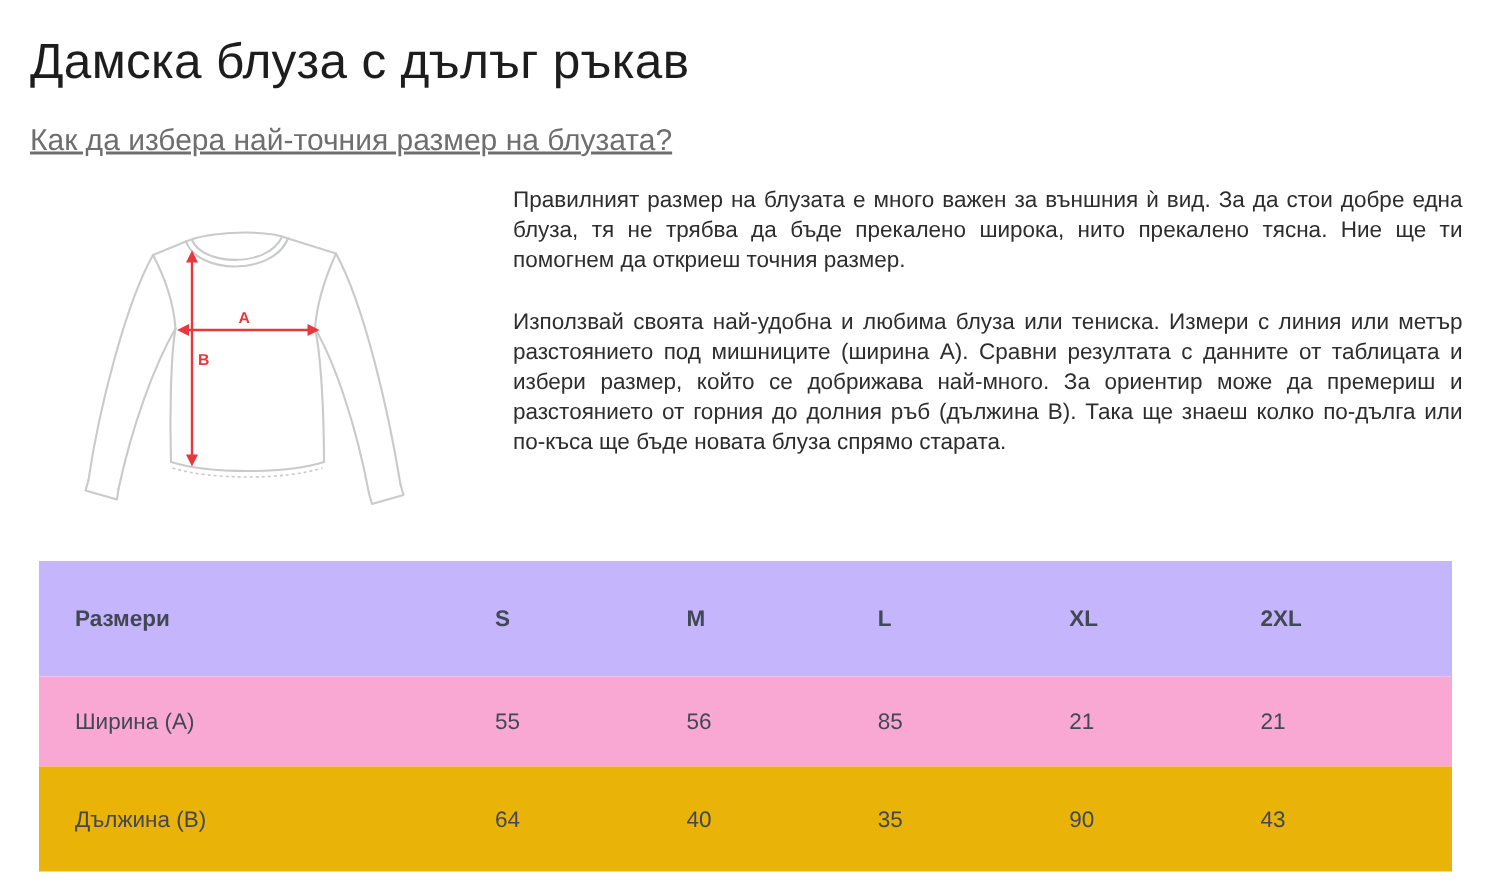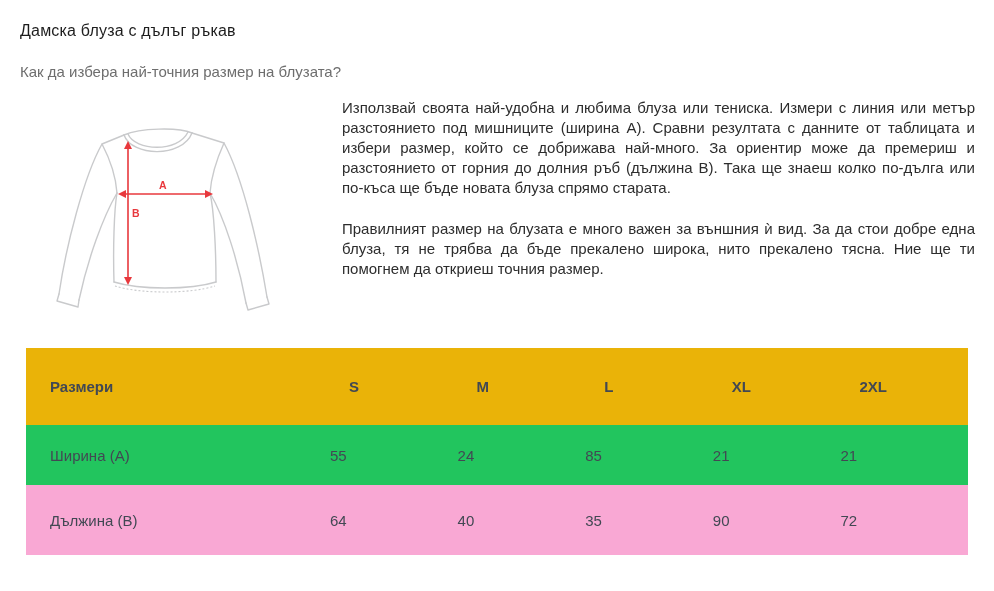--- a/index.html
+++ b/index.html
@@ -11,31 +11,32 @@
     height: 591px;
     background: #ffffff;
     font-family: "Liberation Sans", "DejaVu Sans", sans-serif;
     color: #2d2d2d;
     overflow: hidden;
   }
   .page-header {
     padding: 22px 20px 0 20px;
   }
   .page-title {
-    font-size: 16px;
+    font-size: 33px;
     font-weight: 400;
     color: #1d1d1d;
     margin: 0 0 23px 0;
     letter-spacing: 0.2px;
   }
   .page-subtitle {
-    font-size: 15px;
+    font-size: 20px;
     font-weight: 400;
     color: #6e6e6e;
     margin: 0;
+    text-decoration: underline;
   }
   .guide {
     display: flex;
     margin-top: 18px;
     padding: 0 19px 0 40px;
   }
   .fig {
     width: 280px;
     height: 240px;
     flex: 0 0 280px;
@@ -56,31 +57,30 @@
     font-size: 15px;
     color: #424853;
   }
   .t-row {
     display: grid;
     grid-template-columns: 304px repeat(5, 1fr);
     align-items: center;
   }
   .t-row.head {
     height: 77px;
-    background: #eab308;
+    background: #c4b5fd;
     font-weight: 700;
-    gap: 19px;
   }
   .t-row.r1 {
     height: 60px;
-    background: #22c55e;
+    background: #f9a8d4;
   }
   .t-row.r2 {
     height: 70px;
-    background: #f9a8d4;
+    background: #eab308;
   }
   .t-cell.first {
     padding-left: 24px;
   }
 
   
   .outline {
     fill: none;
     stroke: #c9cacc;
     stroke-width: 1.4;
@@ -160,48 +160,48 @@
       <g>
         <line class="arrow-line" x1="88" y1="50" x2="88" y2="180"></line>
         <polygon class="arrow-head" points="88,43 84,51 92,51"></polygon>
         <polygon class="arrow-head" points="88,187 84,179 92,179"></polygon>
         <text class="arrow-label" x="92" y="119">B</text>
       </g>
     </svg>
   </div>
 
   <div class="copy">
+    <p>Правилният размер на блузата е много важен за външния ѝ вид. За да стои добре една блуза, тя не трябва да бъде прекалено широка, нито прекалено тясна. Ние ще ти помогнем да откриеш точния размер.</p>
     <p>Използвай своята най-удобна и любима блуза или тениска. Измери с линия или метър разстоянието под мишниците (ширина A). Сравни резултата с данните от таблицата и избери размер, който се добрижава най-много. За ориентир може да премериш и разстоянието от горния до долния ръб (дължина B). Така ще знаеш колко по-дълга или по-къса ще бъде новата блуза спрямо старата.</p>
-    <p>Правилният размер на блузата е много важен за външния ѝ вид. За да стои добре една блуза, тя не трябва да бъде прекалено широка, нито прекалено тясна. Ние ще ти помогнем да откриеш точния размер.</p>
   </div>
 
 </section>
 
 <section class="size-table">
 
   <div class="t-row head">
     <div class="t-cell first">Размери</div>
     <div class="t-cell">S</div>
     <div class="t-cell">M</div>
     <div class="t-cell">L</div>
     <div class="t-cell">XL</div>
     <div class="t-cell">2XL</div>
   </div>
 
   <div class="t-row r1">
     <div class="t-cell first">Ширина (A)</div>
     <div class="t-cell">55</div>
-    <div class="t-cell">24</div>
+    <div class="t-cell">56</div>
     <div class="t-cell">85</div>
     <div class="t-cell">21</div>
     <div class="t-cell">21</div>
   </div>
 
   <div class="t-row r2">
     <div class="t-cell first">Дължина (B)</div>
     <div class="t-cell">64</div>
     <div class="t-cell">40</div>
     <div class="t-cell">35</div>
     <div class="t-cell">90</div>
-    <div class="t-cell">72</div>
+    <div class="t-cell">43</div>
   </div>
 
 </section>
 
 </body></html>

